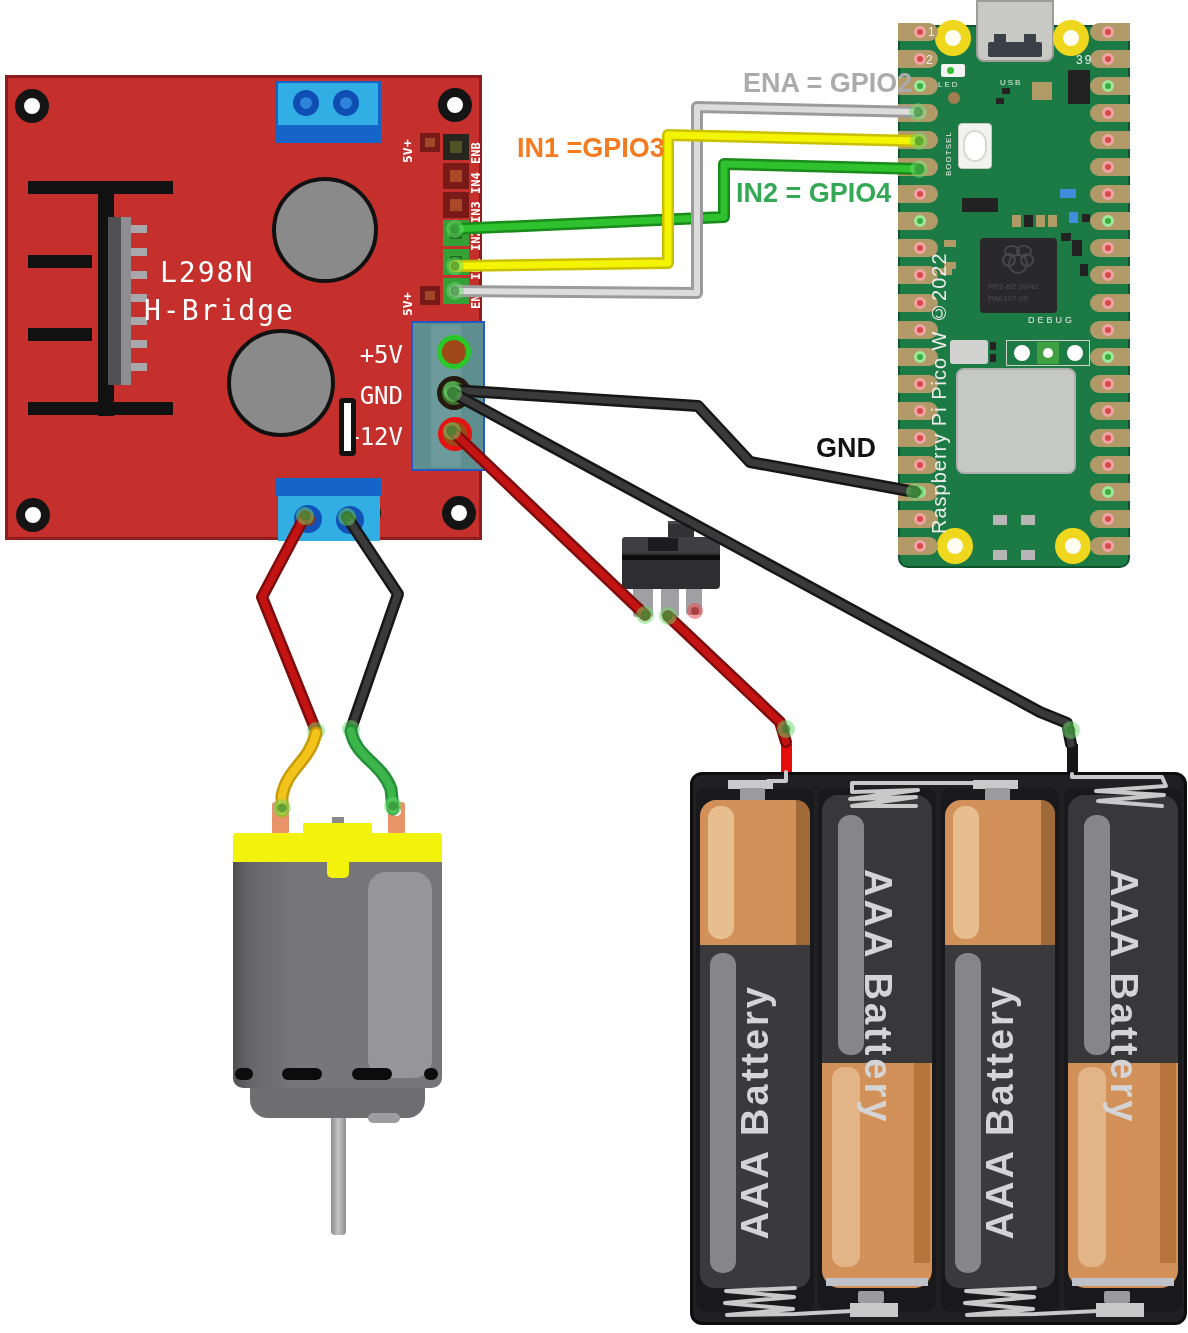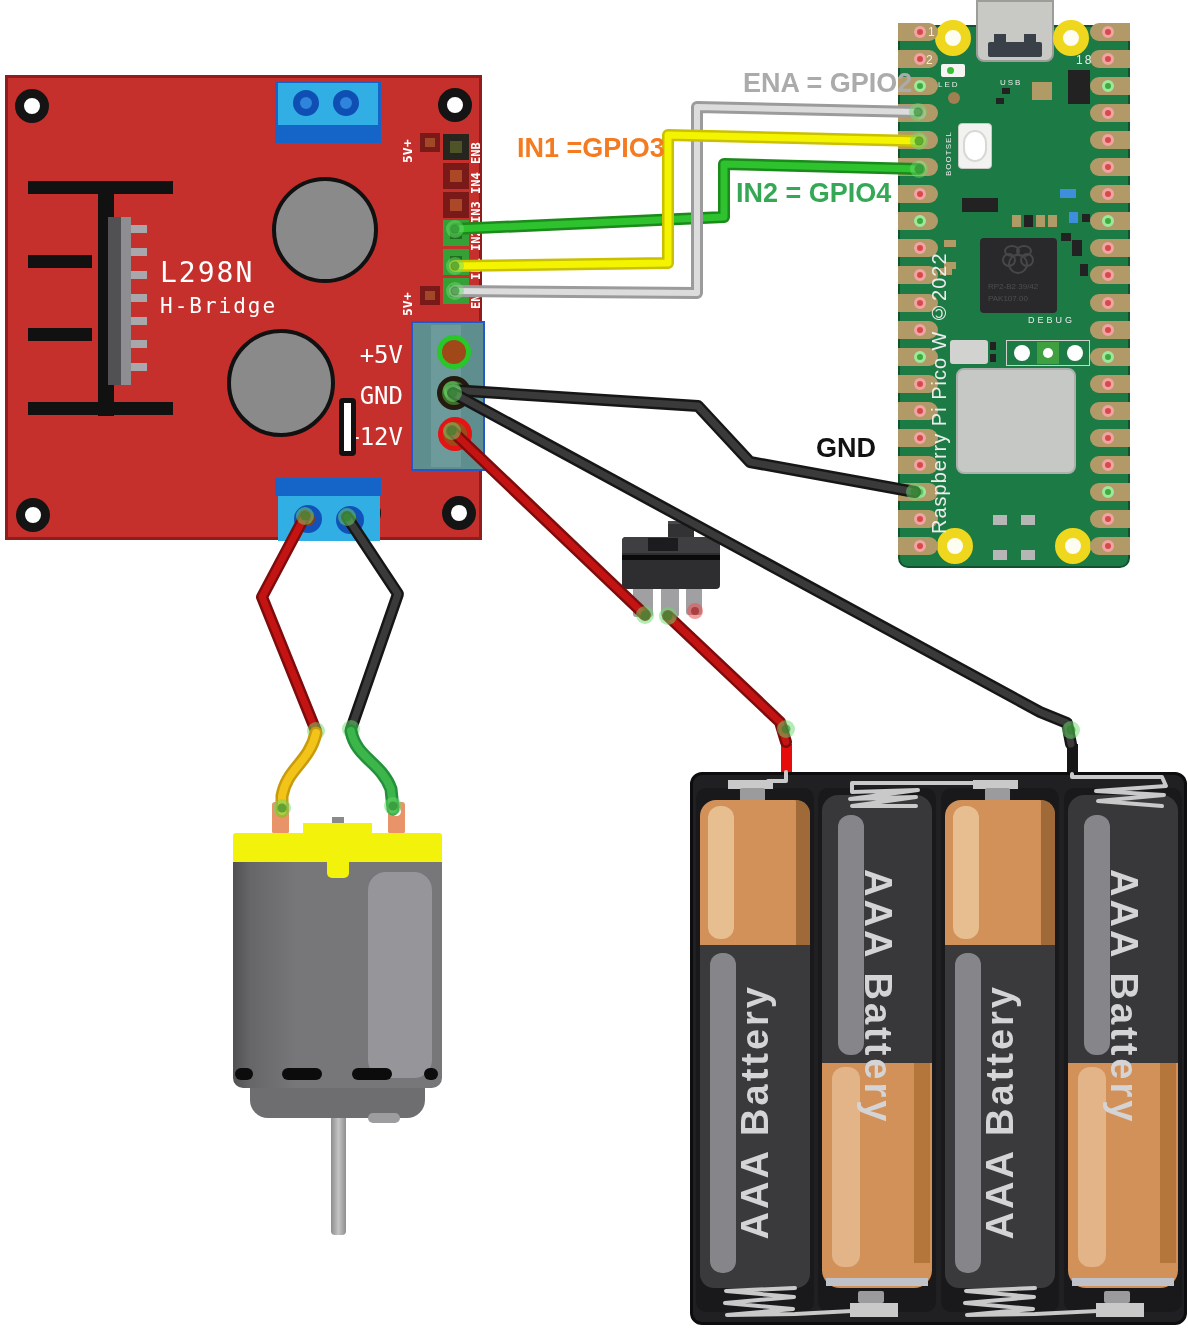--- a/index.html
+++ b/index.html
@@ -88,21 +88,21 @@
     <div class="abs" style="left:123px;top:193px;width:16px;height:8px;background:#A8A8AC;"></div>
     <div class="abs" style="left:123px;top:216px;width:16px;height:8px;background:#A8A8AC;"></div>
     <div class="abs" style="left:123px;top:239px;width:16px;height:8px;background:#A8A8AC;"></div>
     <div class="abs" style="left:123px;top:262px;width:16px;height:8px;background:#A8A8AC;"></div>
     <div class="abs" style="left:123px;top:285px;width:16px;height:8px;background:#A8A8AC;"></div>
 
     <div class="abs" style="left:264px;top:99px;width:106px;height:106px;border-radius:50%;background:#8A8A8A;border:4px solid #111;box-sizing:border-box;"></div>
     <div class="abs" style="left:219px;top:251px;width:108px;height:108px;border-radius:50%;background:#8A8A8A;border:4px solid #111;box-sizing:border-box;"></div>
 
     <div class="silk" style="left:152px;top:178px;font-size:28px;letter-spacing:2px;">L298N</div>
-    <div class="silk" style="left:152px;top:216px;font-size:21px;letter-spacing:2px;">H-Bridge</div>
+    <div class="silk" style="left:136px;top:216px;font-size:28px;letter-spacing:2px;">H-Bridge</div>
 
     <div class="hpin hpin-dark" style="left:435px;top:56px;"></div>
     <div class="hpin hpin-red" style="left:435px;top:85px;"></div>
     <div class="hpin hpin-red" style="left:435px;top:114px;"></div>
     <div class="hpin hpin-green" style="left:435px;top:142px;"></div>
     <div class="hpin hpin-green" style="left:435px;top:171px;"></div>
     <div class="hpin hpin-green" style="left:435px;top:200px;"></div>
     <div class="silk vtext" style="left:461px;top:52px;height:34px;font-size:12px;font-weight:bold;">ENB</div>
     <div class="silk vtext" style="left:461px;top:82px;height:34px;font-size:12px;font-weight:bold;">IN4</div>
     <div class="silk vtext" style="left:461px;top:111px;height:34px;font-size:12px;font-weight:bold;">IN3</div>
@@ -224,21 +224,21 @@
         <div class="pad pad-r" style="left: 192px; top: 509.9px;"></div>
         <div class="pdot" style="left: 204px; top: 512.9px;"></div>
         <div class="pad pad-l" style="left: 0px; top: 536.95px;"></div>
         <div class="pdot" style="left: 16px; top: 539.95px;"></div>
         <div class="pad pad-r" style="left: 192px; top: 536.95px;"></div>
         <div class="pdot" style="left: 204px; top: 539.95px;"></div>
       </div>
 
     <div class="psilk" style="left:30px;top:25px;font-size:12px;">1</div>
     <div class="psilk" style="left:28px;top:53px;font-size:12px;">2</div>
-    <div class="psilk" style="left:178px;top:53px;font-size:12px;">18</div>
+    <div class="psilk" style="left:178px;top:53px;font-size:12px;">39</div>
 
     <div class="abs" style="left:43px;top:64px;width:24px;height:13px;background:#F4F4F2;border-radius:2px;">
       <div class="abs" style="left:6px;top:3px;width:7px;height:7px;border-radius:50%;background:#35C035;"></div>
     </div>
     <div class="psilk" style="left:40px;top:80px;">LED</div>
     <div class="abs" style="left:50px;top:92px;width:12px;height:12px;border-radius:50%;background:#A08050;"></div>
     <div class="psilk" style="left:102px;top:78px;">USB</div>
 
     <div class="abs" style="left:60px;top:123px;width:34px;height:46px;background:#F2F2F0;border:1px solid #C8C8C4;border-radius:4px;box-sizing:border-box;">
       <div class="abs" style="left:4px;top:6px;width:24px;height:32px;background:#FFF;border:2px solid #D8D8D4;border-radius:50% / 40%;box-sizing:border-box;"></div>

